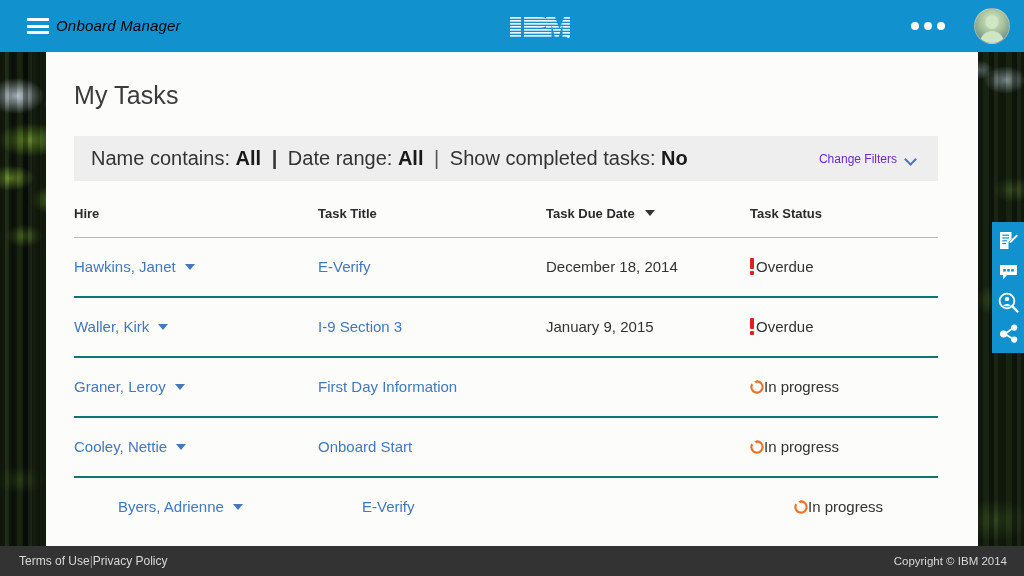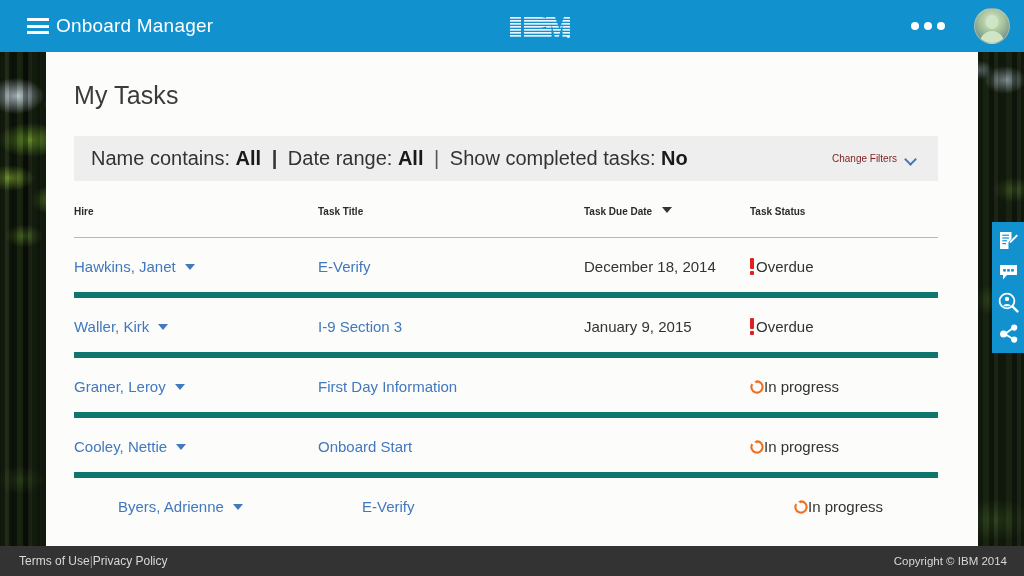--- a/index.html
+++ b/index.html
@@ -85,24 +85,25 @@
     height: 3px;
     width: 100%;
     background: #ffffff;
     border-radius: .5px;
   }
   .app-title {
     position: absolute;
     left: 56px; top: 0;
     height: 52px;
     line-height: 52px;
-    color: #ffffff;
-    font-size: 19px;
+    color: #000000;
+    font-size: 15px;
     letter-spacing: .2px;
     white-space: nowrap;
+    font-style: italic;
   }
 
   
   .ibm-logo {
     position: absolute;
     left: 510px; top: 17px;
     width: 60px; height: 21px;
   }
   .ibm-logo svg { display: block; }
 
@@ -193,22 +194,22 @@
 
   .change-filters {
     position: absolute;
     right: 21px;
     display: flex;
     align-items: center;
     gap: 9px;
     cursor: pointer;
   }
   .change-filters .cf-label {
-    font-size: 10px;
-    color: #7f1d1d;
+    font-size: 12px;
+    color: #6d28d9;
   }
   .chev {
     width: 11px; height: 7px;
     position: relative;
   }
   .chev::before {
     content: "";
     position: absolute;
     left: 0; top: 0;
     width: 7px; height: 7px;
@@ -224,39 +225,39 @@
     width: 864px;
   }
   .thead {
     position: relative;
     height: 38px;
     border-bottom: 1px solid #b8b8b8;
   }
   .thead .th {
     position: absolute;
     top: 6px;
-    font-size: 10px;
+    font-size: 13px;
     font-weight: bold;
     color: #2b2b2b;
     white-space: nowrap;
   }
   .th .sort-caret {
     display: inline-block;
     margin-left: 7px;
     width: 0; height: 0;
     border-left: 5px solid transparent;
     border-right: 5px solid transparent;
     border-top: 6px solid #333;
     vertical-align: 2px;
   }
 
   .row {
     position: relative;
     height: 60px;
-    border-bottom: 6px solid #0f766e;
+    border-bottom: 2px solid #0f766e;
   }
   .row:last-child { border-bottom: none; margin-left: 44px; }
   .cell {
     position: absolute;
     top: 20px;
     font-size: 15px;
     white-space: nowrap;
   }
   .c-hire   { left: 0; }
   .c-task   { left: 244px; }
@@ -270,21 +271,21 @@
   .hire-caret {
     display: inline-block;
     margin-left: 9px;
     width: 0; height: 0;
     border-left: 5px solid transparent;
     border-right: 5px solid transparent;
     border-top: 6px solid #4178be;
     vertical-align: 2px;
     cursor: pointer;
   }
-  .c-date { color: #333333; margin-left: 38px; }
+  .c-date { color: #333333; }
   .status-wrap {
     display: flex;
     align-items: center;
   }
   .status-label { color: #333333; }
 
   .ic-overdue {
     width: 6px; height: 17px;
     position: relative;
     display: inline-block;

